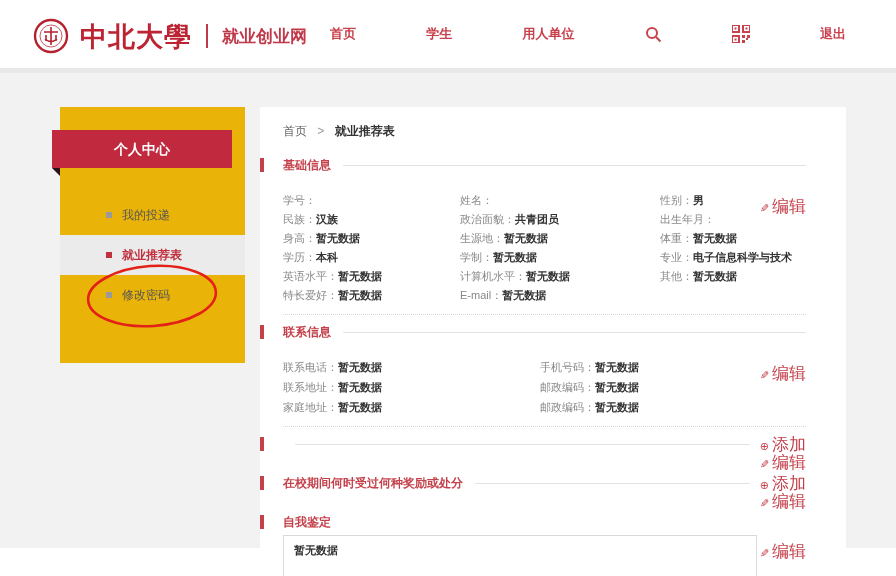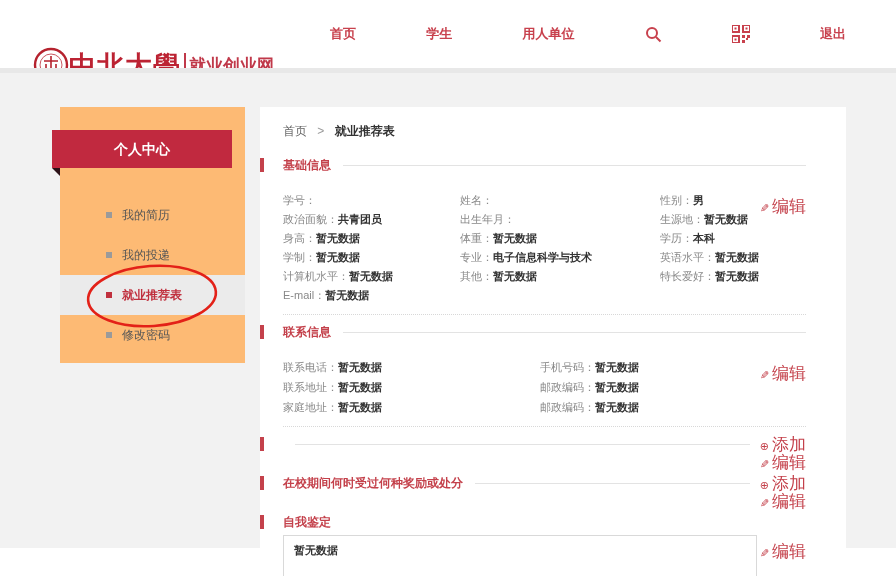--- a/index.html
+++ b/index.html
@@ -2,31 +2,31 @@
 <html><head>
 <meta charset="utf-8">
 <style>
   html,body{margin:0;padding:0;background:#fff;}
   .page{position:relative;width:896px;height:576px;background:#fff;overflow:hidden;
         font-family:"Liberation Sans","DejaVu Sans",sans-serif;}
   
   .topbar{position:absolute;top:0;left:0;right:0;height:68px;background:#fff;}
   .top-strip{position:absolute;top:68px;left:0;right:0;height:5px;background:#e8e8e8;}
   .gray-bg{position:absolute;top:73px;left:0;right:0;height:475px;background:#f2f2f2;}
-  .logo{position:absolute;left:33px;top:15px;height:42px;display:flex;align-items:center;gap:0;margin-top:29px;}
+  .logo{position:absolute;left:33px;top:15px;height:42px;display:flex;align-items:center;gap:11px;}
   .uname{font-family:"DejaVu Serif","Liberation Serif",serif;font-weight:bold;font-size:27px;
          color:#bc2333;letter-spacing:1px;line-height:1;}
   .ldiv{width:2px;height:24px;background:#c0394a;margin:0 3px;}
   .sname{font-size:17px;color:#c0394a;font-weight:bold;}
   .nav{position:absolute;left:330px;right:50px;top:0;height:68px;display:flex;
        align-items:center;justify-content:space-between;}
   .nav-link{font-size:13px;color:#c8414d;font-weight:bold;cursor:pointer;text-decoration:none;}
   .icn{display:flex;align-items:center;cursor:pointer;}
   
-  .sidebar{position:absolute;left:60px;top:107px;width:185px;height:256px;background:#fdba74;}
+  .sidebar{position:absolute;left:60px;top:107px;width:185px;height:256px;background:#eab308;}
   .banner{position:absolute;left:-8px;top:23px;width:180px;height:38px;background:#c1293f;
           color:#fff;font-size:14px;font-weight:bold;text-align:center;line-height:38px;}
   .banner-fold{position:absolute;left:-8px;top:61px;width:8px;height:8px;background:#2d1218;
                clip-path:polygon(0 0,100% 0,100% 100%);}
   .menu{position:absolute;top:88px;left:0;right:0;}
   .s-item{height:40px;display:flex;align-items:center;padding-left:46px;font-size:12px;
           color:#565656;cursor:pointer;}
   .s-item .sq{width:6px;height:6px;background:#9a9a9a;margin-right:10px;flex:none;}
   .s-item.active{background:#ebebeb;color:#c0303e;font-weight:bold;}
   .s-item.active .sq{background:#c0303e;}
@@ -111,24 +111,20 @@
   </div>
   <div class="top-strip"></div>
   <div class="gray-bg"></div>
 
   <div class="sidebar">
     <div class="banner">个人中心</div>
     <div class="banner-fold"></div>
     <div class="menu">
         <div class="s-item">
           <span class="sq"></span>
-          <span>我的简历</span>
-        </div>
-        <div class="s-item">
-          <span class="sq"></span>
           <span>我的投递</span>
         </div>
         <div class="s-item active">
           <span class="sq"></span>
           <span>就业推荐表</span>
         </div>
         <div class="s-item">
           <span class="sq"></span>
           <span>修改密码</span>
         </div>
@@ -145,24 +141,25 @@
     <div class="sec-title">
       <span class="bar"></span>
       <span class="t">基础信息</span>
       <span class="line"></span>
     </div>
     <div class="fieldwrap">
       <div class="fields">
           <div class="cell"><span class="lab">学号：</span><span class="val"></span></div>
           <div class="cell"><span class="lab">姓名：</span><span class="val"></span></div>
           <div class="cell"><span class="lab">性别：</span><span class="val">男</span></div>
+          <div class="cell"><span class="lab">民族：</span><span class="val">汉族</span></div>
           <div class="cell"><span class="lab">政治面貌：</span><span class="val">共青团员</span></div>
           <div class="cell"><span class="lab">出生年月：</span><span class="val"></span></div>
+          <div class="cell"><span class="lab">身高：</span><span class="val">暂无数据</span></div>
           <div class="cell"><span class="lab">生源地：</span><span class="val">暂无数据</span></div>
-          <div class="cell"><span class="lab">身高：</span><span class="val">暂无数据</span></div>
           <div class="cell"><span class="lab">体重：</span><span class="val">暂无数据</span></div>
           <div class="cell"><span class="lab">学历：</span><span class="val">本科</span></div>
           <div class="cell"><span class="lab">学制：</span><span class="val">暂无数据</span></div>
           <div class="cell"><span class="lab">专业：</span><span class="val">电子信息科学与技术</span></div>
           <div class="cell"><span class="lab">英语水平：</span><span class="val">暂无数据</span></div>
           <div class="cell"><span class="lab">计算机水平：</span><span class="val">暂无数据</span></div>
           <div class="cell"><span class="lab">其他：</span><span class="val">暂无数据</span></div>
           <div class="cell"><span class="lab">特长爱好：</span><span class="val">暂无数据</span></div>
           <div class="cell"><span class="lab">E-mail：</span><span class="val">暂无数据</span></div>
           <div class="cell"></div>

